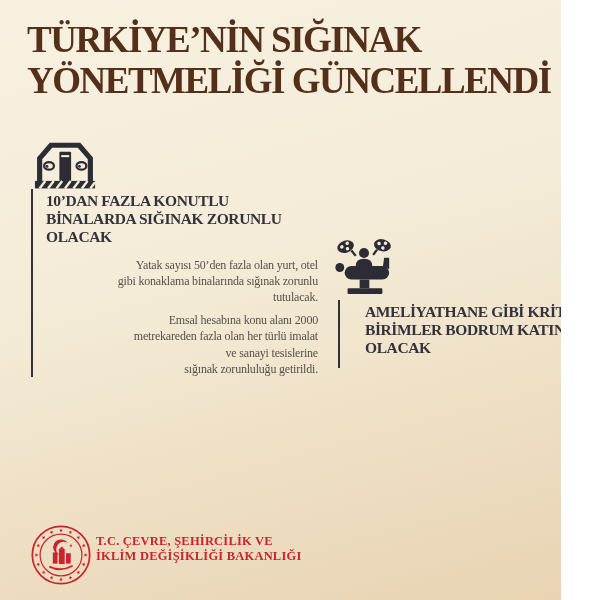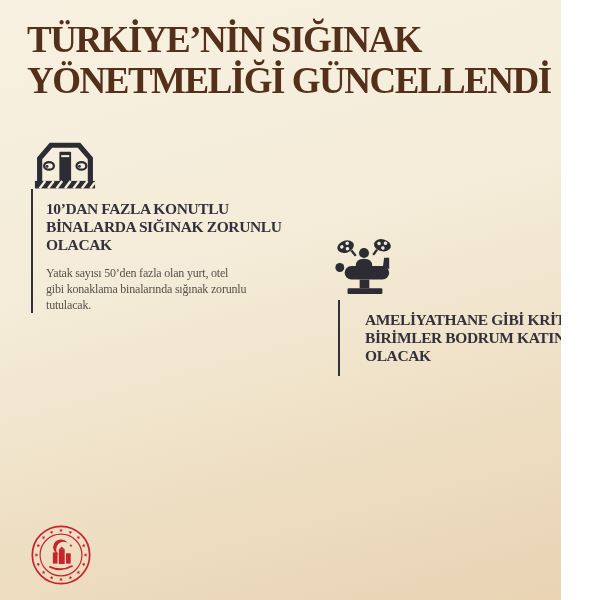--- a/index.html
+++ b/index.html
@@ -19,30 +19,31 @@
   .icon-box{position:absolute;}
   .column{
     position:absolute;
     border-left:2px solid #33313b;
     padding:3px 0 0 13px;
     box-sizing:border-box;
   }
   .col-left{left:31px;top:189px;width:287px;}
   .col-right{left:338px;top:300px;width:252px;padding-left:25px;}
   .section-heading{
-    margin:8px 0 10px 0;
+    margin:0 0 10px 0;
     font-size:15.5px;line-height:18.2px;font-weight:700;
     letter-spacing:-0.4px;color:#33313b;
     white-space:pre;
   }
   .body-par{
     margin:0 0 7px 0;
     font-size:12px;line-height:16.2px;font-weight:400;
     letter-spacing:-0.2px;color:#57504a;
     white-space:pre;
+    text-align:right;
   }
   .body-par:last-child{margin-bottom:0;}
   .footer-logo{position:absolute;left:30px;top:524px;width:62px;height:62px;}
   .footer-text{
     position:absolute;left:96px;top:534px;
     font-size:12.5px;line-height:15px;font-weight:700;
     letter-spacing:0.2px;color:#c8242d;
     white-space:pre;
   }
 </style>
@@ -70,20 +71,24 @@
     </svg>
   </div>
 
   <div class="column col-left">
     <h2 class="section-heading">10’DAN FAZLA KONUTLU
 BİNALARDA SIĞINAK ZORUNLU
 OLACAK</h2>
     <p class="body-par">Yatak sayısı 50’den fazla olan yurt, otel
 gibi konaklama binalarında sığınak zorunlu
 tutulacak.</p>
+    <p class="body-par">Emsal hesabına konu alanı 2000
+metrekareden fazla olan her türlü imalat
+ve sanayi tesislerine
+sığınak zorunluluğu getirildi.</p>
   </div>
 
   <div class="icon-box" style="left:333px;top:237px;width:62px;height:60px;">
     <svg width="62" height="60" viewBox="0 0 64 62" aria-hidden="true">
       <g fill="#2d2c35">
         <g transform="rotate(-18 13 10)">
           <ellipse cx="13" cy="10" rx="8.8" ry="6.2"></ellipse>
           <circle cx="9.2" cy="9" r="1.8" fill="#f4ecd8"></circle>
           <circle cx="15.6" cy="7.2" r="1.8" fill="#f4ecd8"></circle>
           <circle cx="14.2" cy="12.6" r="1.8" fill="#f4ecd8"></circle>
@@ -144,14 +149,16 @@
       <circle cx="36" cy="27" r="9.3" fill="#c8242d" mask="url(#cresc)"></circle>
       <use href="#star5" transform="translate(47.5 25) scale(0.85)"></use>
       <rect x="26.5" y="33" width="5.5" height="13" fill="#c8242d"></rect>
       <path d="M33.2 30 L36.9 26.2 L40.6 30 Z" fill="#c8242d"></path>
       <rect x="33.5" y="29.5" width="6.8" height="17" fill="#c8242d"></rect>
       <rect x="41.8" y="34" width="5.5" height="12" fill="#c8242d"></rect>
       <path d="M22.5 49.5 Q36 56 49.5 48.5" fill="none" stroke="#c8242d" stroke-width="2.2"></path>
     </svg>
   </div>
 
+  <div class="footer-text">T.C. ÇEVRE, ŞEHİRCİLİK VE
+İKLİM DEĞİŞİKLİĞİ BAKANLIĞI</div>
 
 </div>
 
 </body></html>

